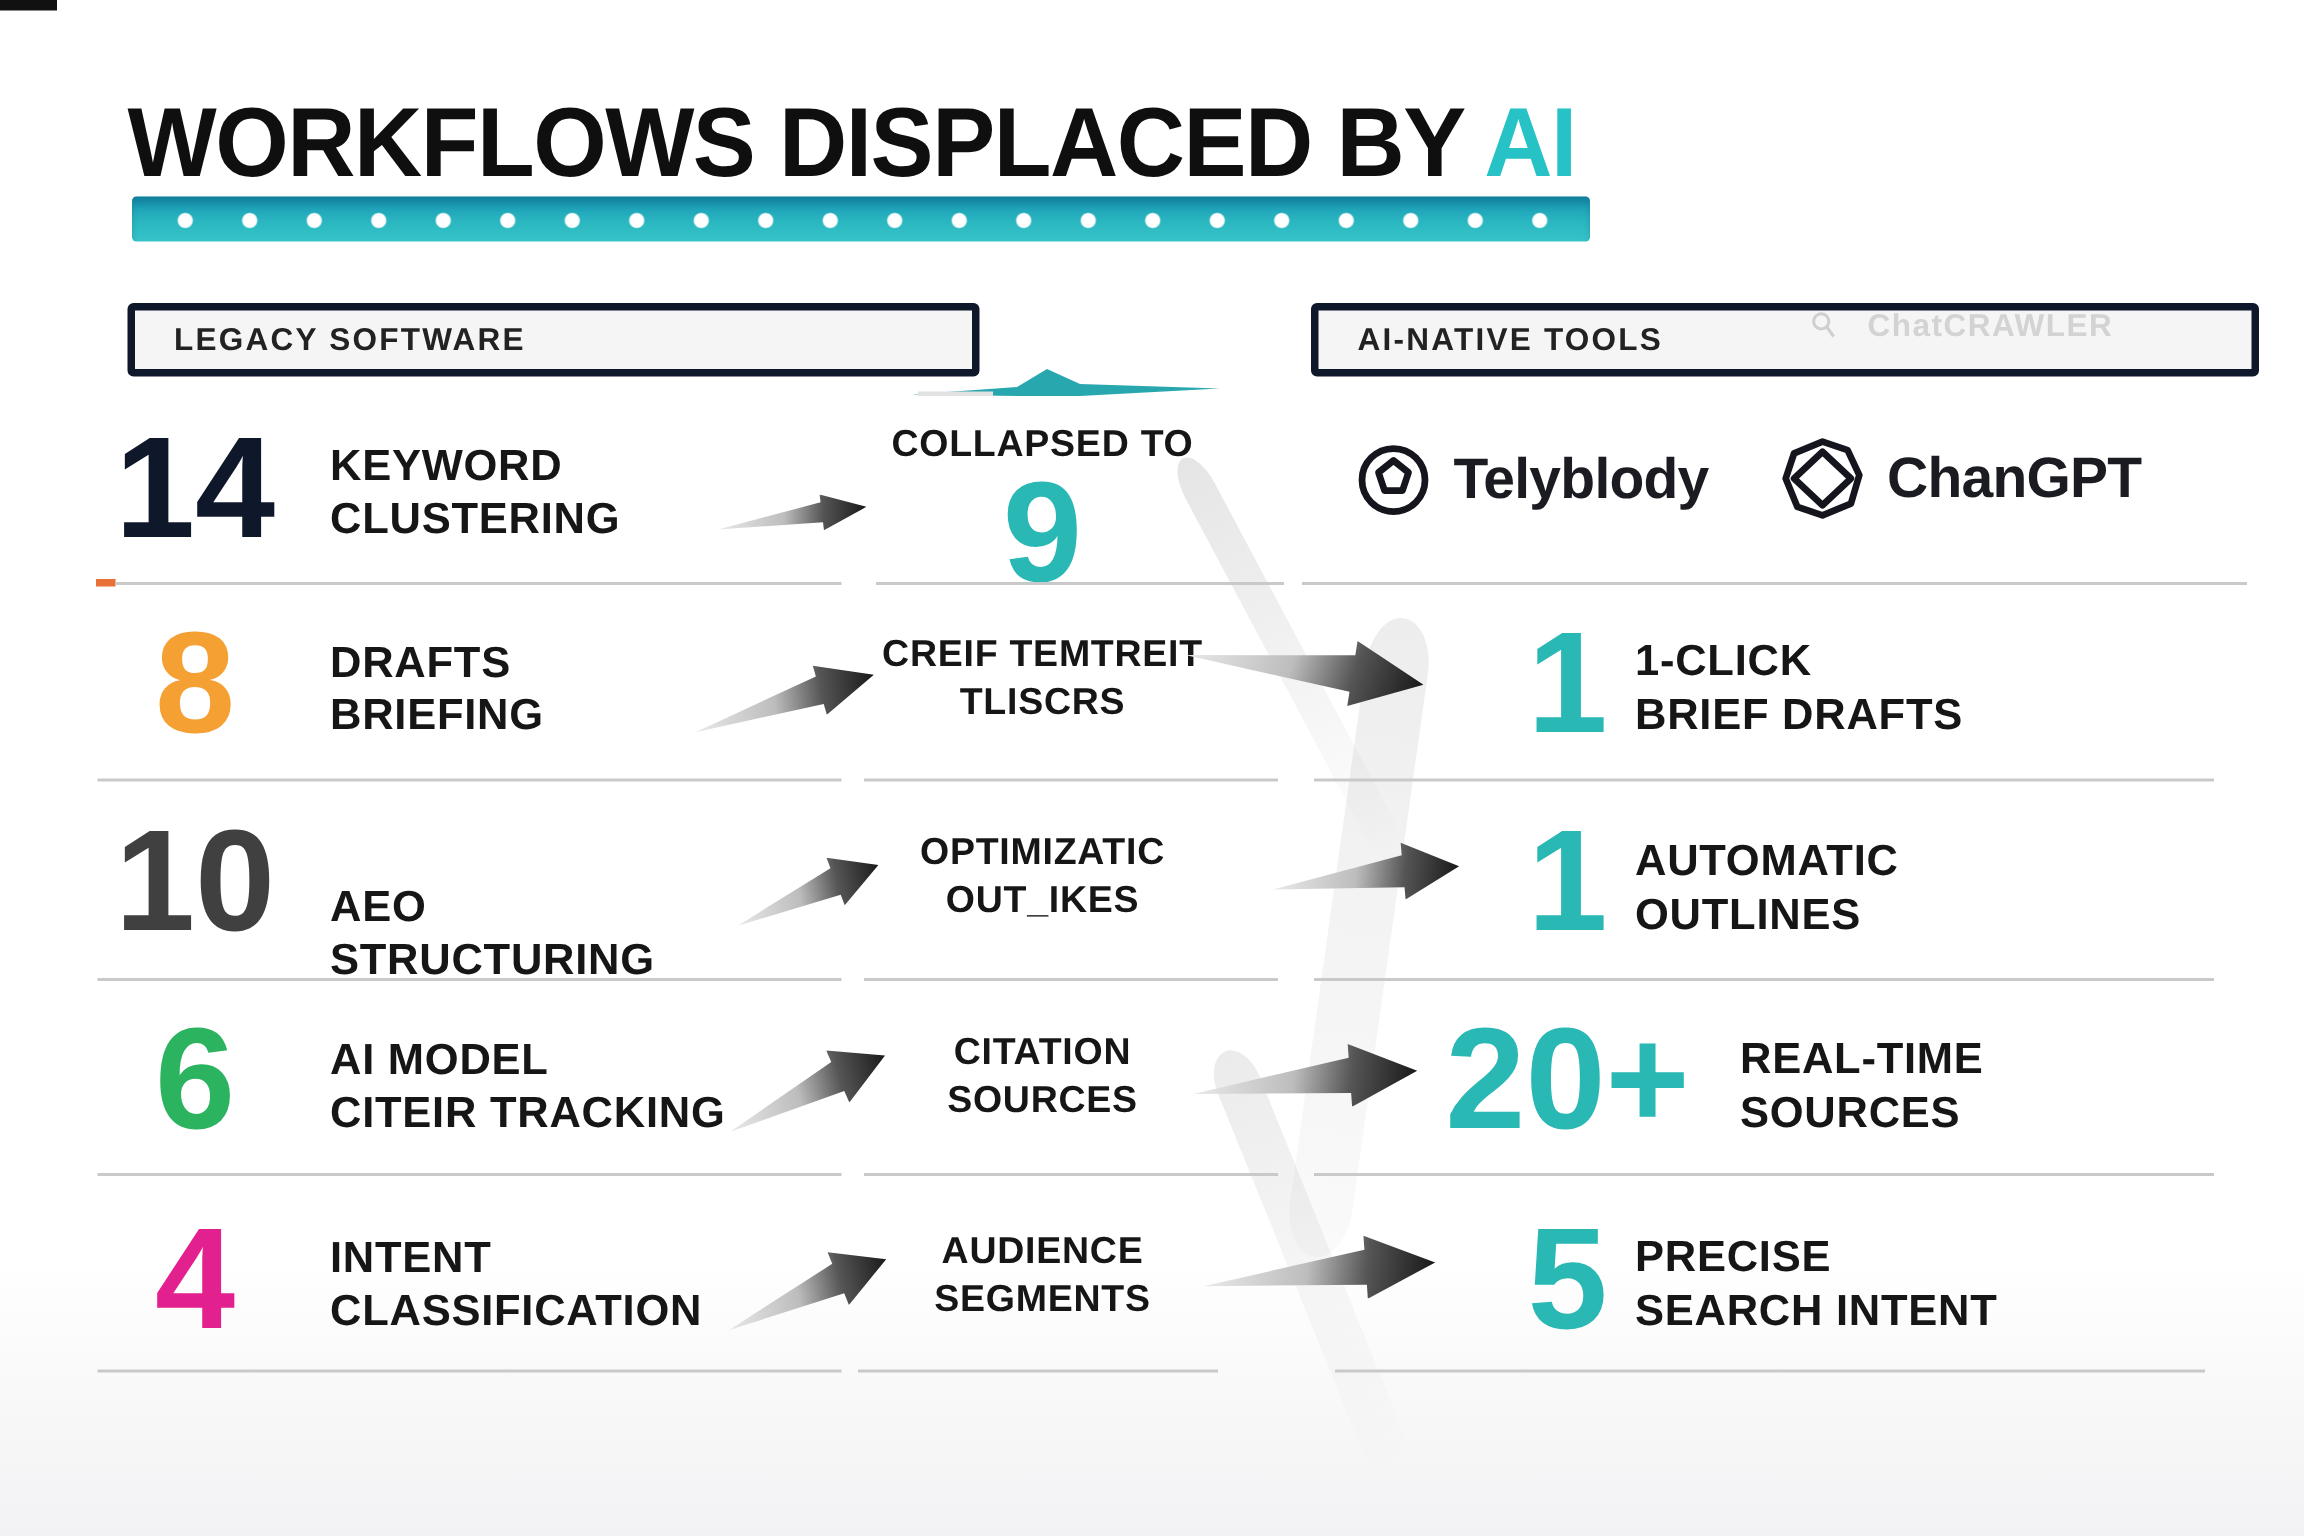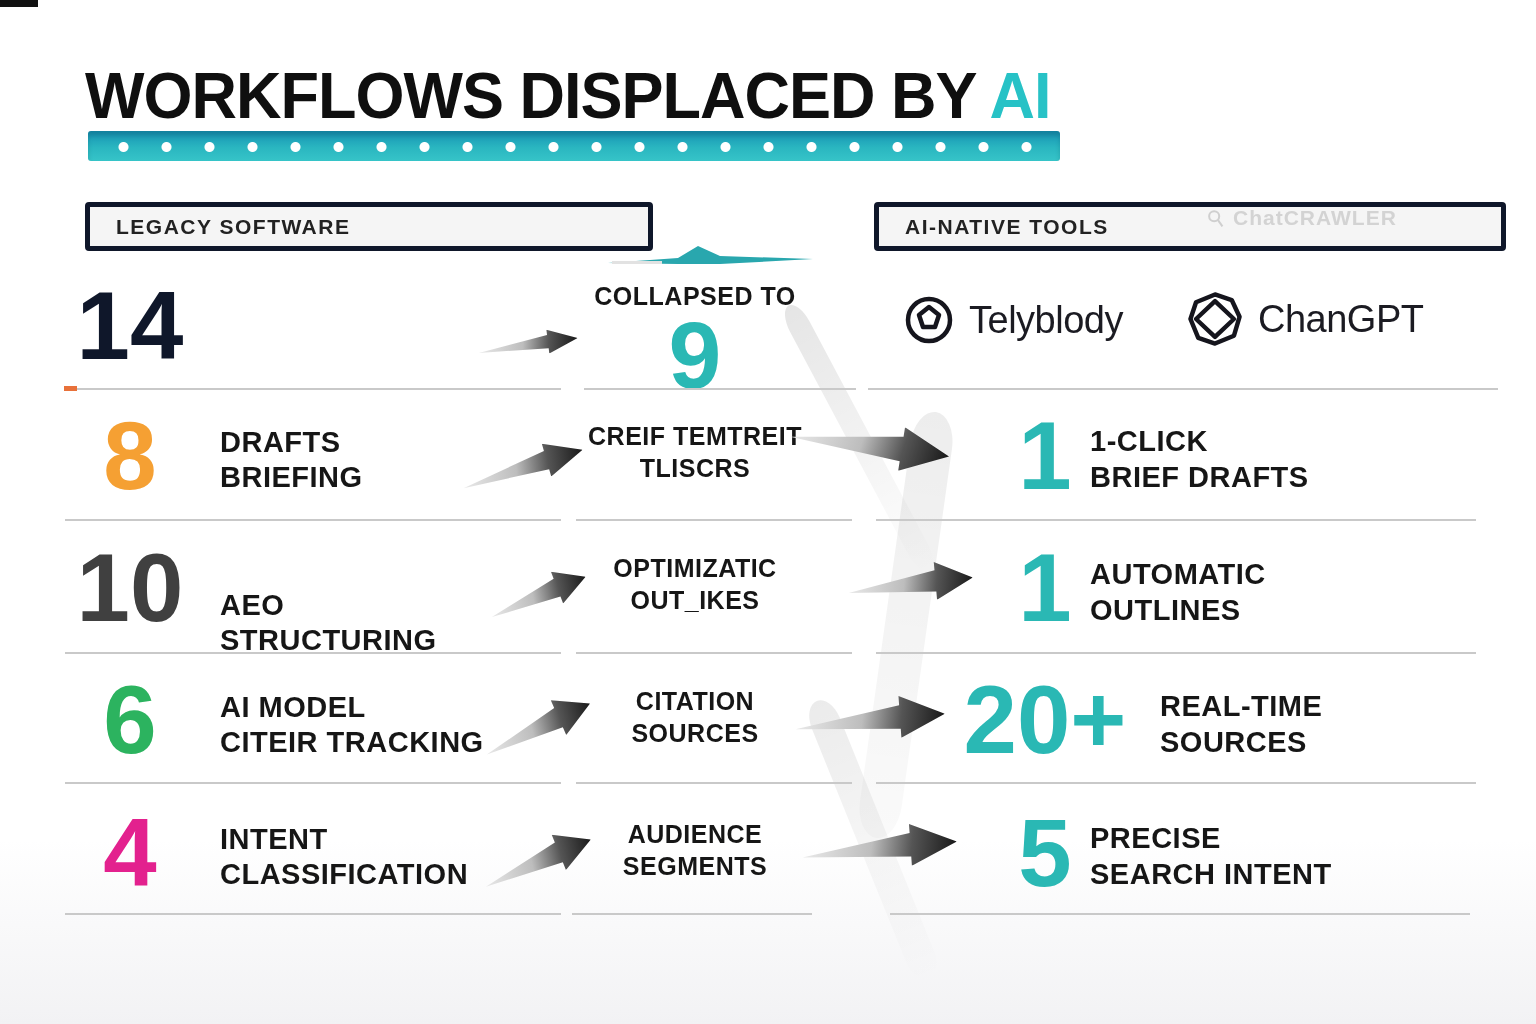--- a/index.html
+++ b/index.html
@@ -32,21 +32,21 @@
 
   
   .col-header{
     position:absolute;top:202px;height:39px;border:5px solid #0f172a;border-radius:4px;
     background:#f5f5f5;display:flex;align-items:center;
     font-size:21px;font-weight:800;letter-spacing:1.5px;color:#222;
   }
   .col-header.left{left:85px;width:532px;padding-left:26px;}
   .col-header.right{left:874px;width:596px;padding-left:26px;}
   .watermark{
-    position:absolute;left:1205px;top:206px;display:flex;align-items:flex-end;gap:6px;
+    position:absolute;left:1205px;top:206px;display:flex;align-items:flex-start;gap:18px;
     color:#d3d3d3;font-size:21px;font-weight:700;letter-spacing:1px;
   }
 
   
   .num{
     position:absolute;left:60px;width:140px;text-align:center;
     font-size:96px;line-height:96px;font-weight:900;
   }
   .c-purple{color:#0f172a}.c-orange{color:#f5a033}.c-blue{color:#404040}
   .c-green{color:#2cb35f}.c-pink{color:#e3218e}
@@ -80,21 +80,21 @@
     position:absolute;
     background:linear-gradient(100deg,#ececec 0%,#bdbdbd 45%,#555 70%,#141414 100%);
     clip-path:polygon(0% 62%,70% 22%,70% 0%,100% 50%,70% 100%,70% 78%);
   }
   .streak{position:absolute;border-radius:50% / 8%;}
   .teal-swoosh{position:absolute;left:608px;top:243px;}
   .gray-dash{position:absolute;left:612px;top:261px;width:50px;height:3px;background:#e2e2e2;}
 
   
   .logo{position:absolute;display:flex;align-items:center;gap:14px;}
-  .logo .name{font-size:38px;font-weight:400;color:#1b1b22;letter-spacing:-0.5px;text-align:center;}
+  .logo .name{font-size:38px;font-weight:700;color:#1b1b22;letter-spacing:-0.5px;text-align:center;}
 </style>
 </head>
 <body>
 
 <div class="stage">
 
   <div class="corner-mark"></div>
 
   <div class="title"><span>WORKFLOWS DISPLACED BY </span><span class="accent">AI</span></div>
   <div class="underline-bar"></div>
@@ -116,20 +116,24 @@
   <div class="streak" style="left:848px;top:288px;width:22px;height:300px;transform:rotate(-28deg);background:linear-gradient(180deg,rgba(0,0,0,.10),rgba(0,0,0,0));"></div>
   <div class="streak" style="left:885px;top:410px;width:42px;height:430px;transform:rotate(8deg);background:linear-gradient(180deg,rgba(0,0,0,.07),rgba(0,0,0,.02));"></div>
   <div class="streak" style="left:858px;top:690px;width:30px;height:300px;transform:rotate(-22deg);background:linear-gradient(180deg,rgba(0,0,0,.08),rgba(0,0,0,0));"></div>
 
   <svg class="teal-swoosh" width="210" height="26" viewBox="0 0 210 26">
     <polygon points="0,20 70,15 90,3 112,13 205,16 112,21 70,21" fill="#29a7ae"></polygon>
   </svg>
   <div class="gray-dash"></div>
 
   <div class="num c-purple" style="top:278px;">14</div>
+  <div class="row-label" style="top:294px;">
+    <div>KEYWORD</div>
+    <div>CLUSTERING</div>
+  </div>
   <div class="arrow" style="left:478px;top:332px;width:100px;height:24px;transform:rotate(-7deg);"></div>
   <div class="mid" style="top:280px;">COLLAPSED TO</div>
   <div class="mid-big" style="top:308px;">9</div>
 
   <div class="logo" style="left:903px;top:294px;">
     <svg width="52" height="52" viewBox="0 0 52 52">
       <circle cx="26" cy="26" r="21" fill="none" stroke="#15151d" stroke-width="4.5"></circle>
       <path d="M26 13l10 8-4 12h-12l-4-12z" fill="none" stroke="#15151d" stroke-width="4.5" stroke-linejoin="round"></path>
     </svg>
     <span class="name">Telyblody</span>

